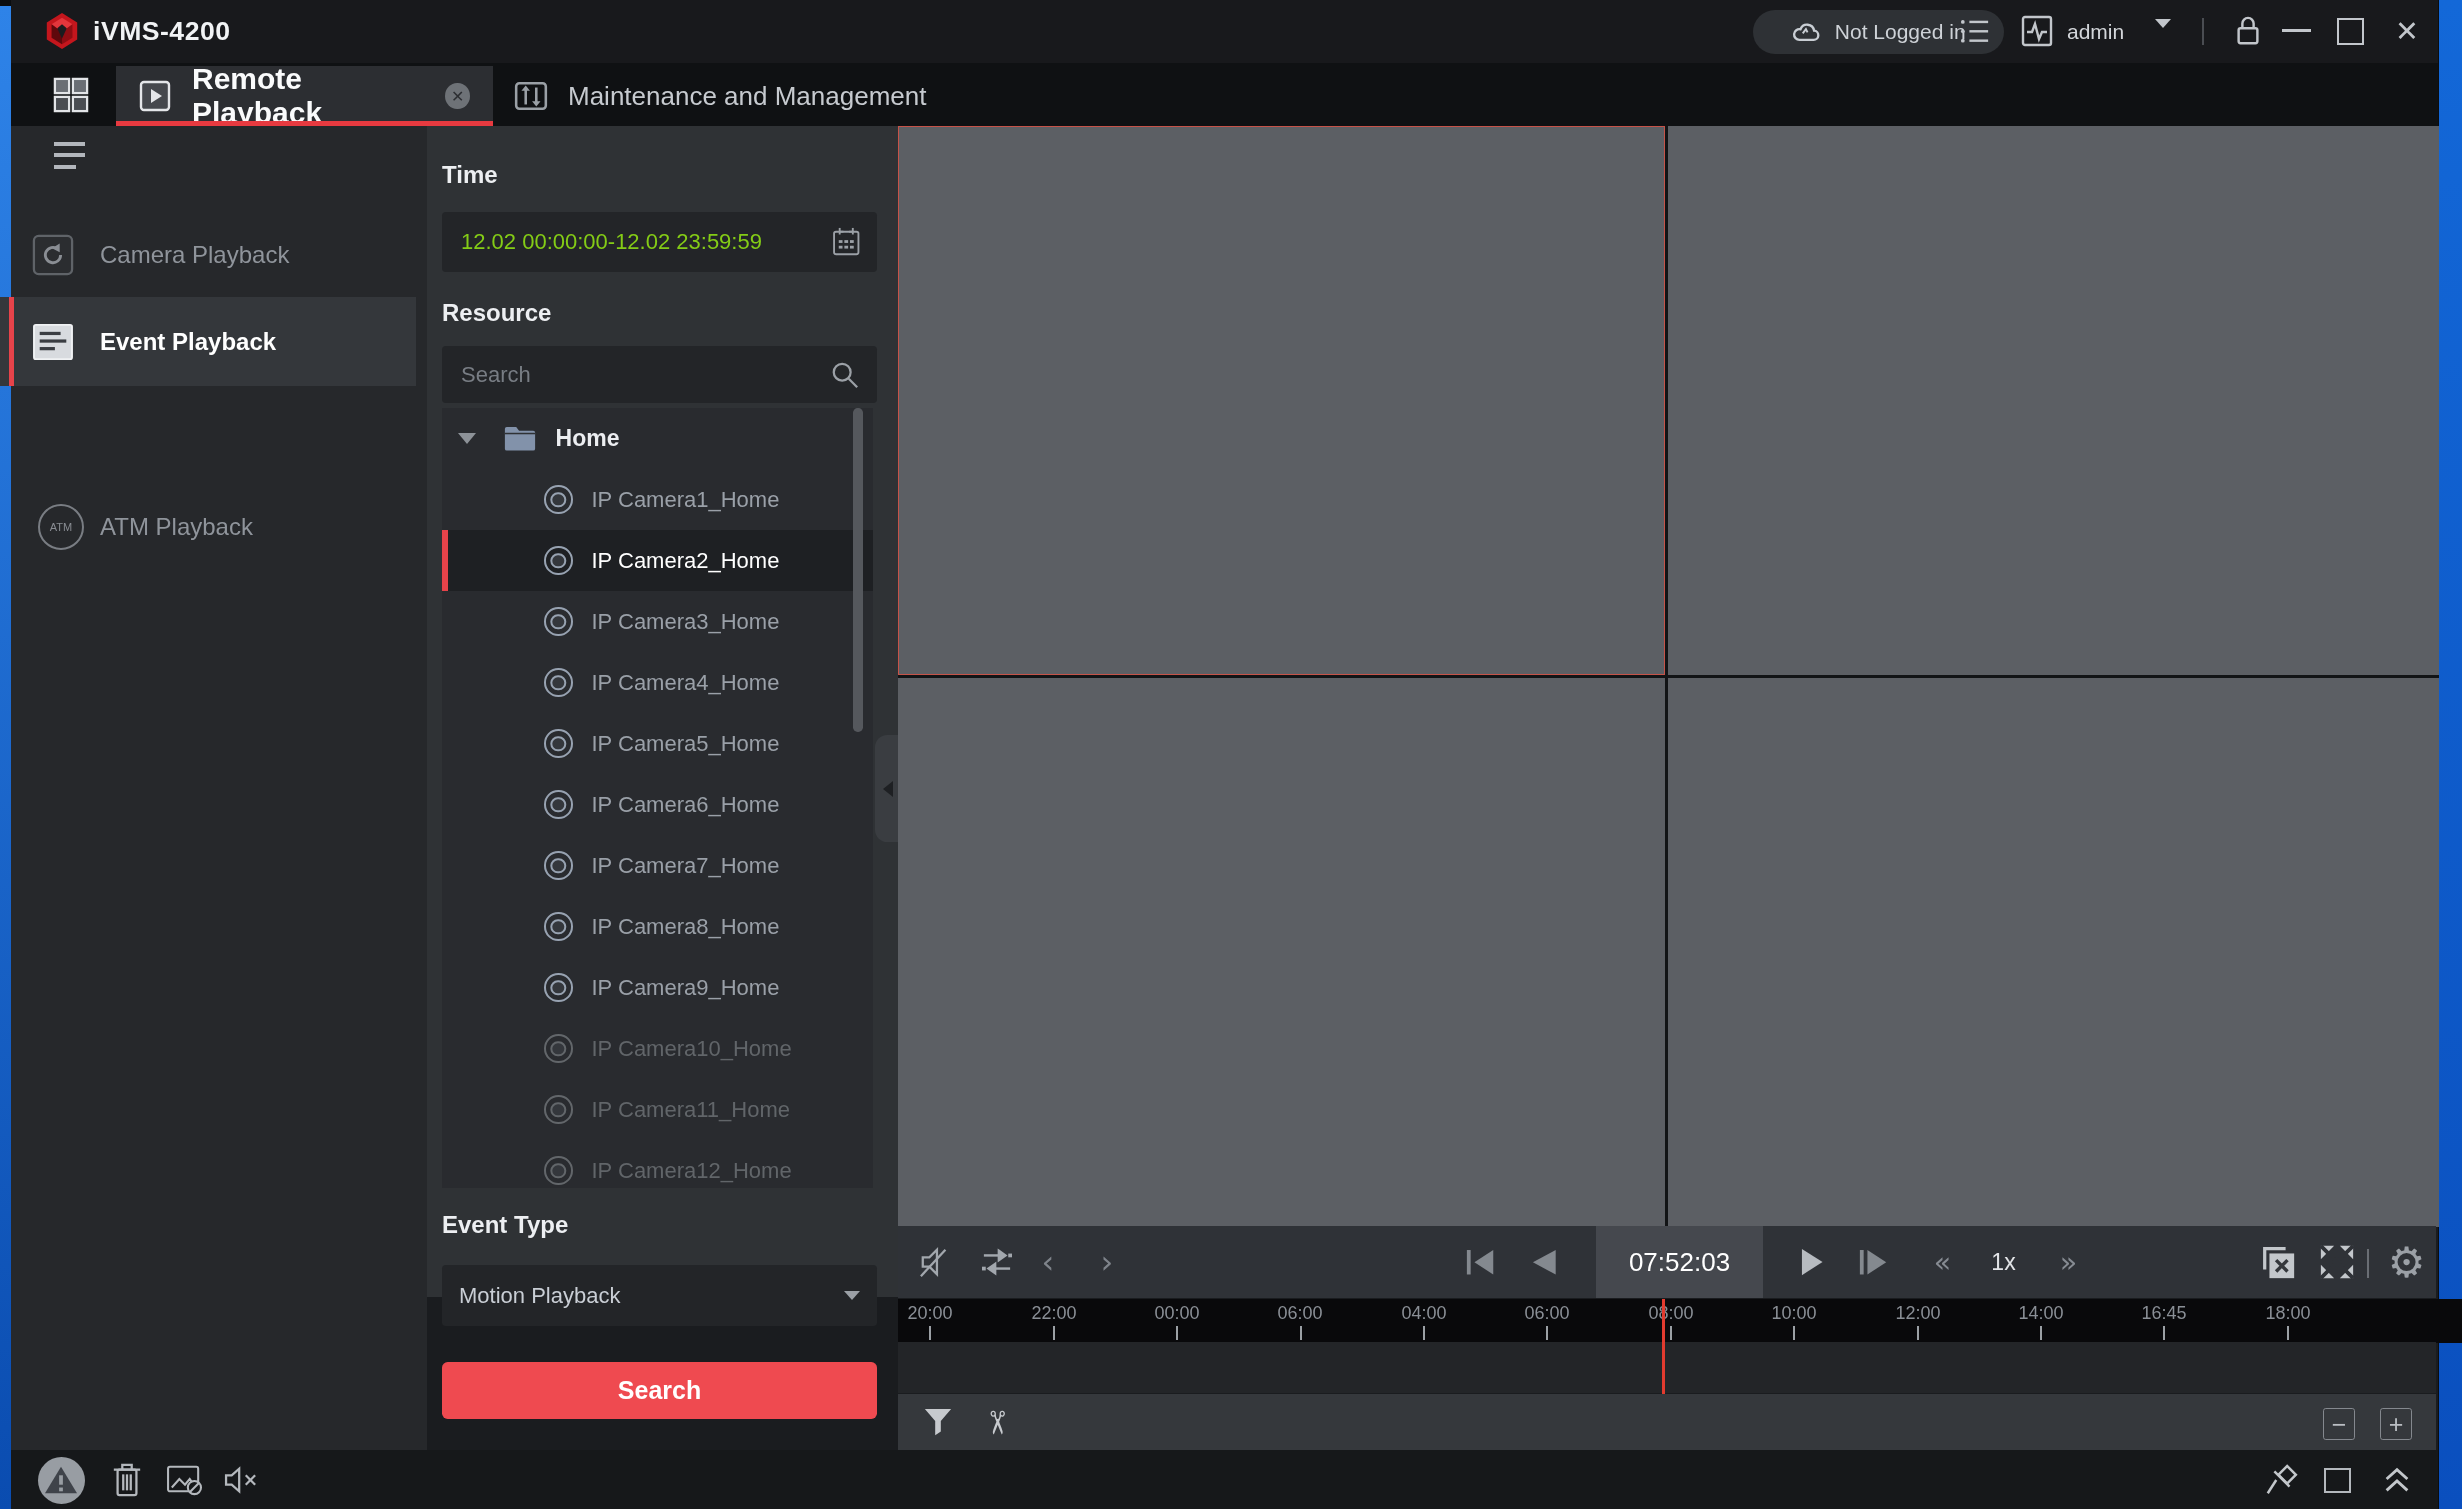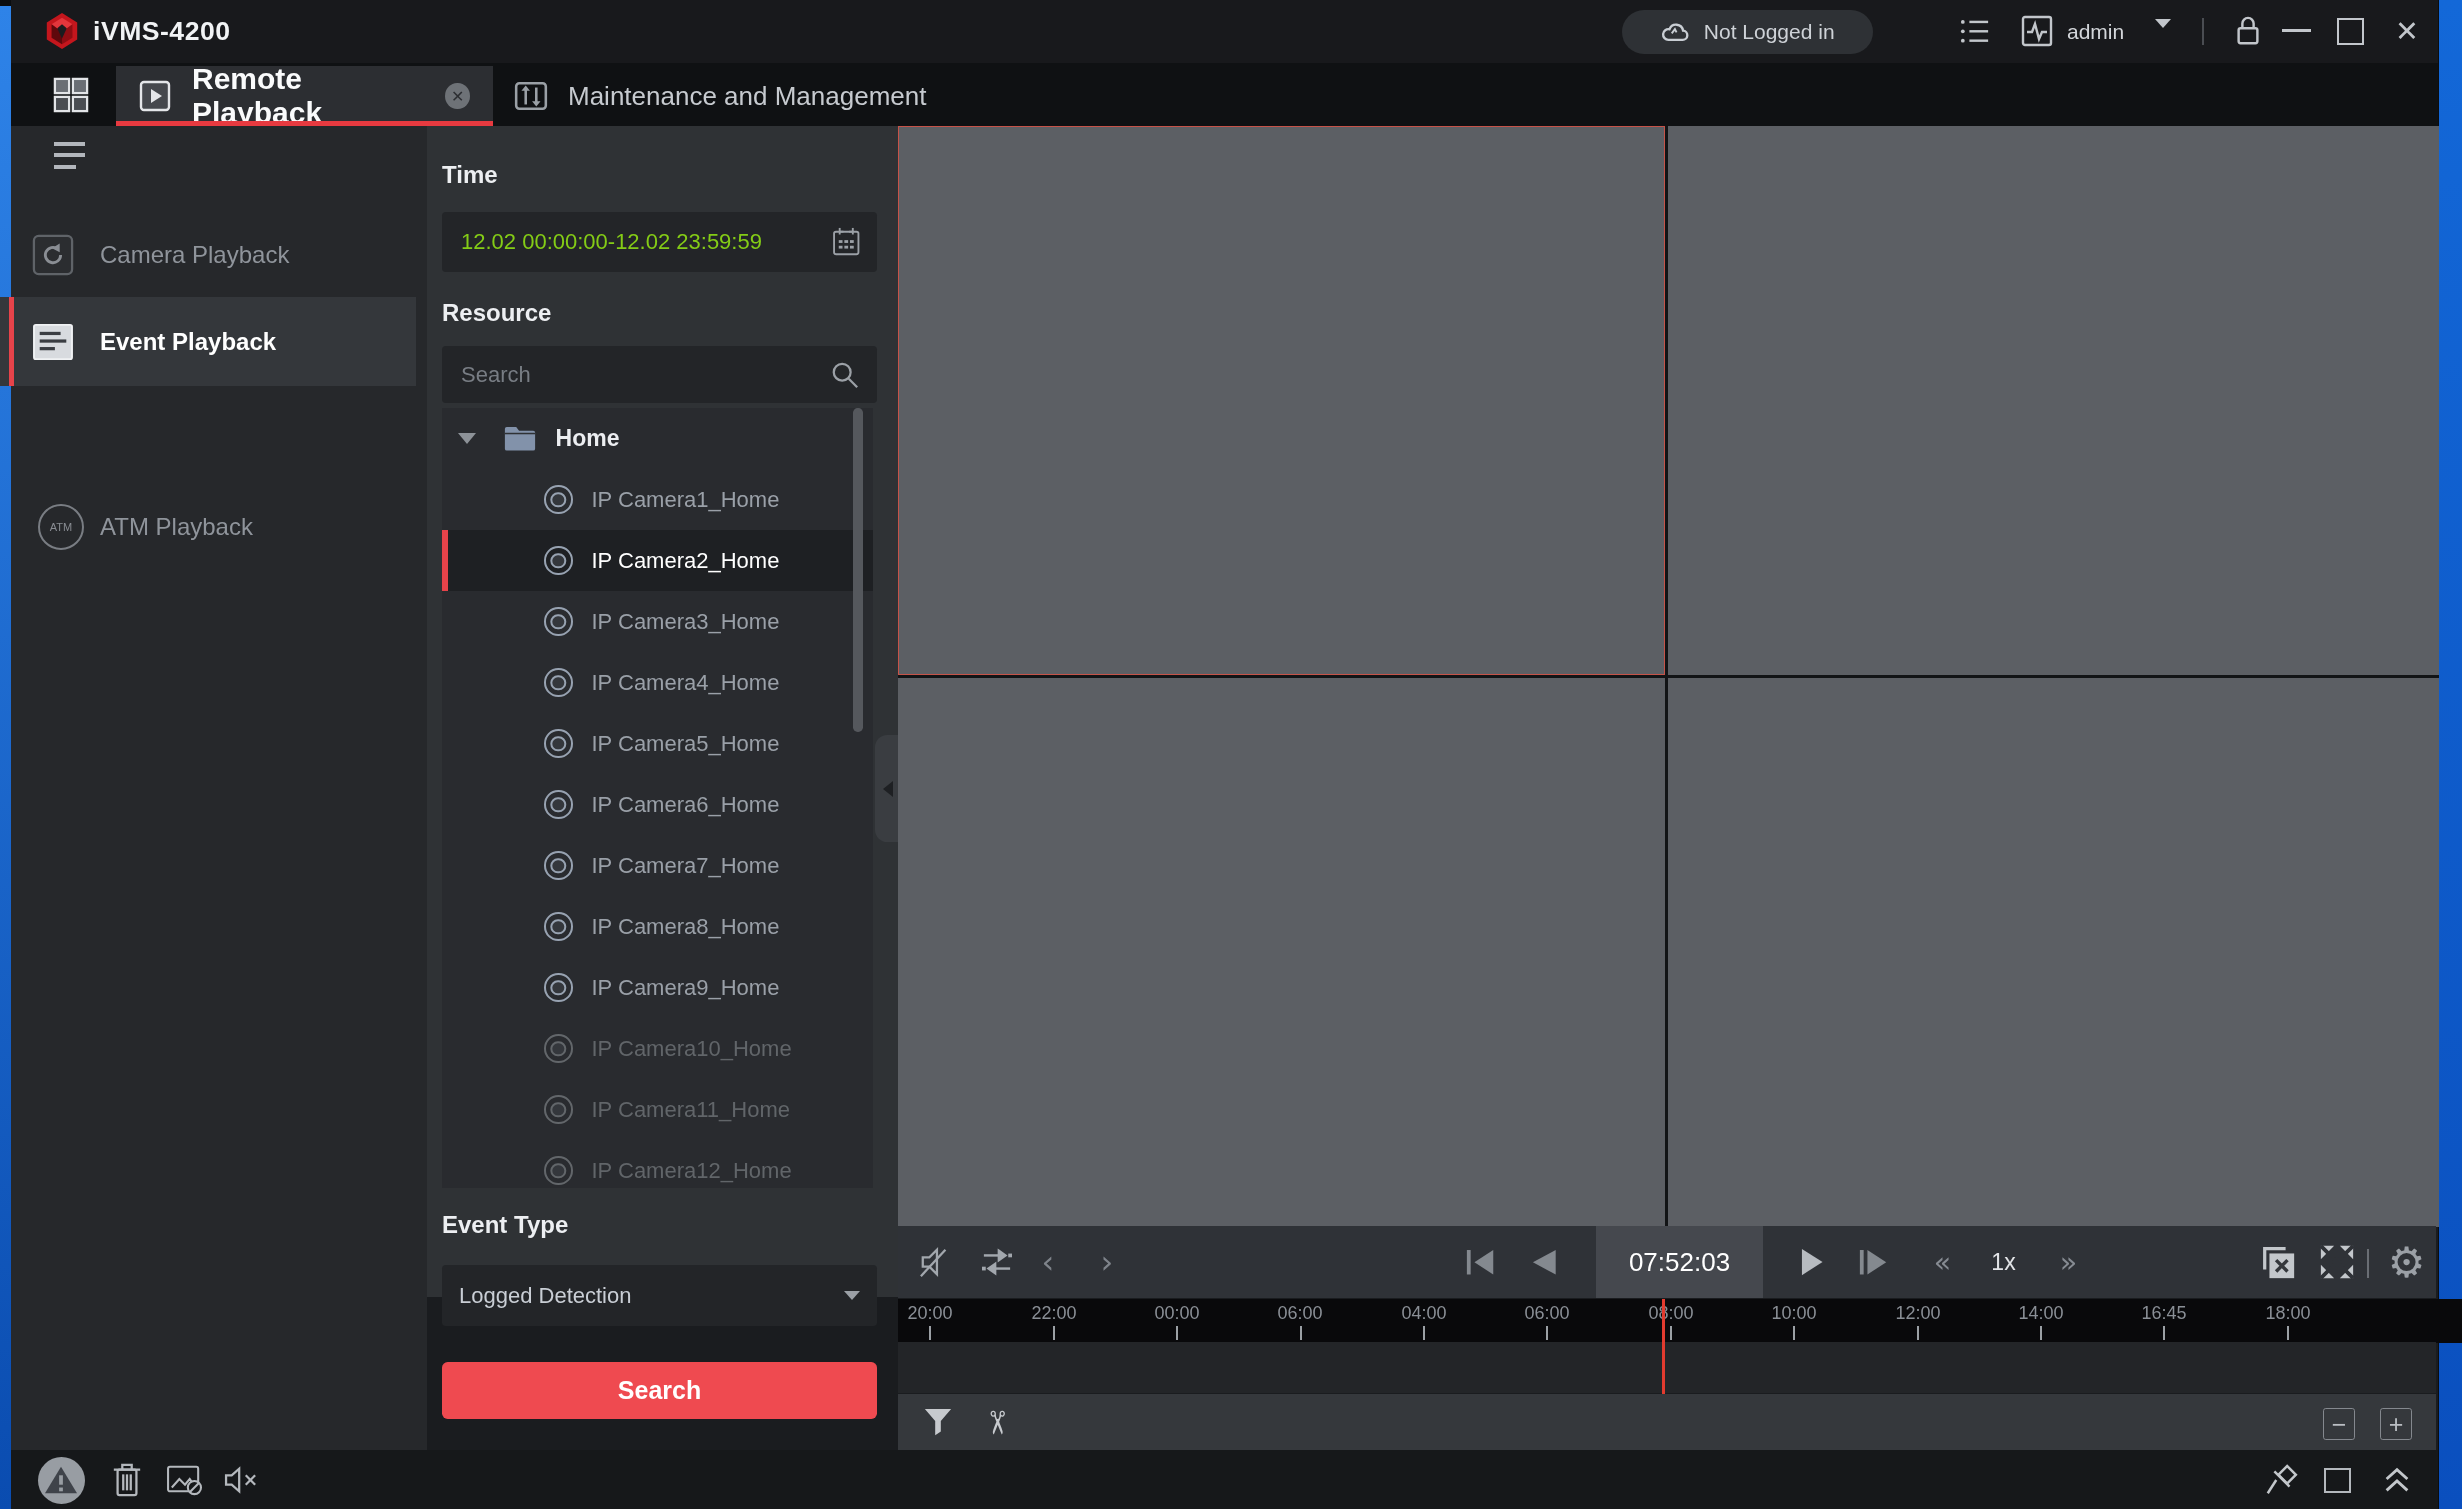--- a/index.html
+++ b/index.html
@@ -11,21 +11,21 @@
   .ico{display:flex;align-items:center;justify-content:center;}
 
   
   #edge-left{left:0;top:5.7px;width:11.4px;height:1504px;background:linear-gradient(#2e83e8,#0a4cb0);}
   #edge-right{left:2439px;top:0;width:24px;height:1509px;background:linear-gradient(#1368d8,#0a4fbe);}
   #win{left:11.4px;top:0;width:2427px;height:1509px;background:#1a1c1f;}
 
   
   #titlebar{left:11.4px;top:0;width:2427px;height:63px;background:#18191c;}
   #app-title{left:93px;top:0;height:63px;line-height:63px;font-size:26.6px;font-weight:bold;color:#f1f3f5;letter-spacing:0.5px;}
-  #login-pill{left:1622px;top:9.5px;width:251px;height:44px;border-radius:22px;background:#2e3135;color:#ced2d7;font-size:21px;gap:11.4px;justify-content:center;}
+  #login-pill{left:1753px;top:9.5px;width:251px;height:44px;border-radius:22px;background:#2e3135;color:#ced2d7;font-size:21px;gap:11.4px;justify-content:center;}
   #user-name{left:2067px;top:0;height:63px;line-height:63px;font-size:21px;color:#d3d6da;}
   .tb-ico{color:#c2c6cb;}
   #tb-sep{left:2202px;top:18px;width:1.9px;height:26.6px;background:#4a4d52;}
   #min-btn{left:2282px;top:29px;width:28.5px;height:2.8px;background:#c2c6cb;}
   #max-btn{left:2337px;top:18px;width:26.6px;height:26.6px;border:2.8px solid #c2c6cb;}
   #close-btn{left:2388px;top:0;width:38px;height:63px;font-size:28.5px;color:#c2c6cb;}
 
   
   #tabbar{left:11.4px;top:63px;width:2427px;height:64px;background:#0f1113;}
   #tab-active{left:116px;top:66px;width:377px;height:60px;background:#2c2e32;}
@@ -326,21 +326,21 @@
       <div id="tree-scroll"></div>
     </div>
 
     <div id="collapse-handle" class="abs ico">
       <span id="collapse-arrow"></span>
     </div>
 
     <div class="sec-label" style="top:1085px;">Event Type</div>
 
     <div class="fieldbox flex" style="top:1139px;height:61px;padding:0 17px;justify-content:space-between;">
-      <span>Logged Detection</span>
+      <span>Motion Playback</span>
       <span class="caret"></span>
     </div>
 
     <div id="search-btn" class="flex">
       <span>Search</span>
     </div>
   </div>
 
   <div id="video-area" class="abs">
     <div class="pane" id="pane1" style="left:0;top:0;width:767px;height:549px;"></div>

